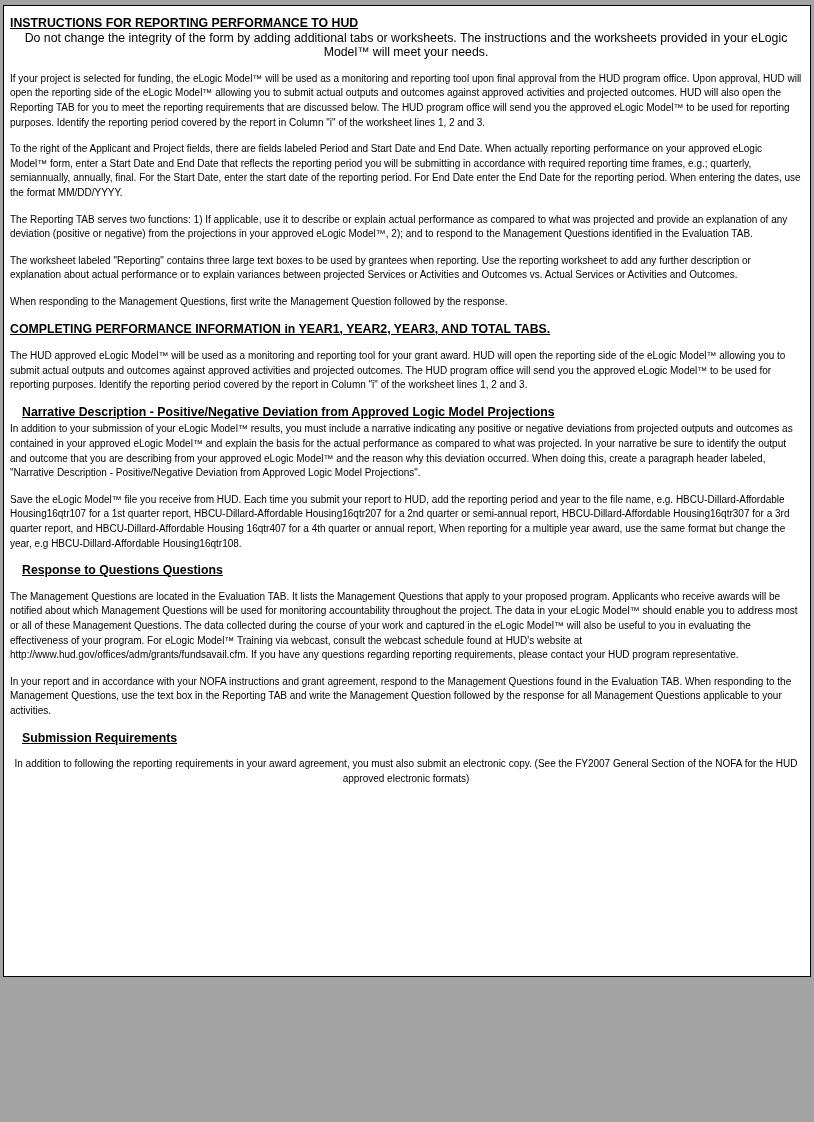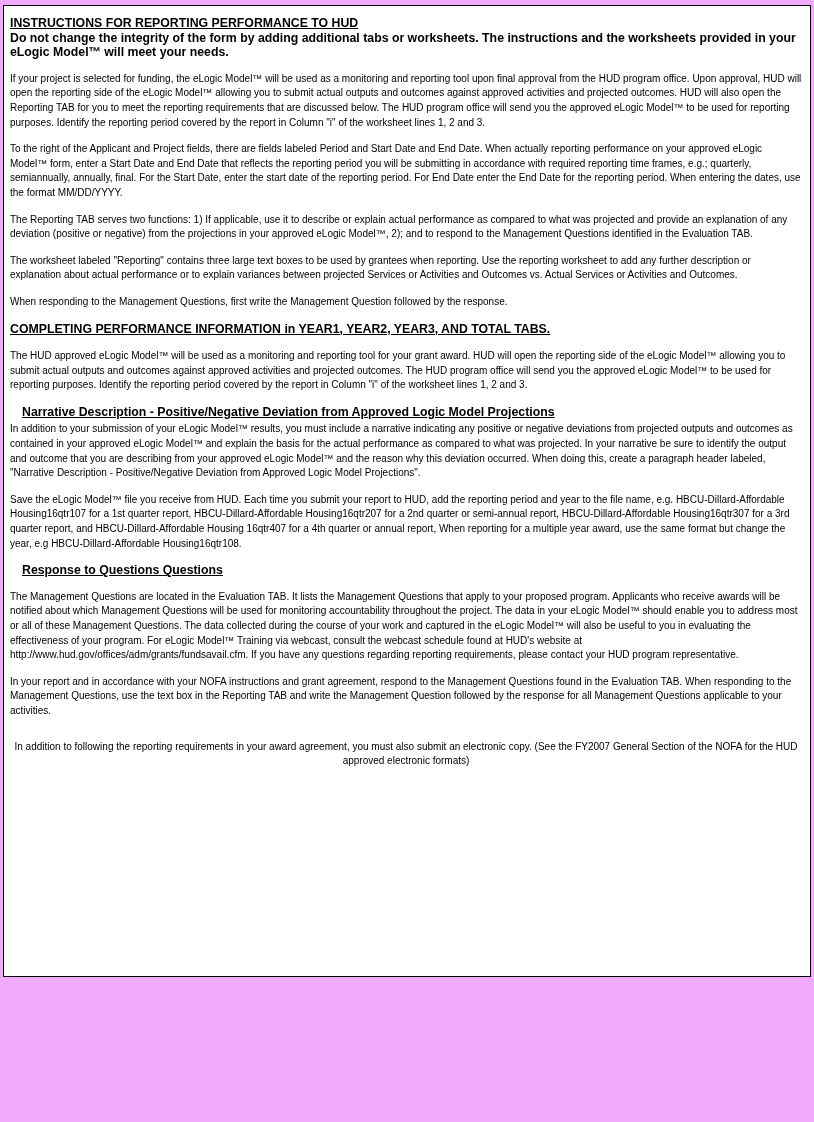--- a/index.html
+++ b/index.html
@@ -7,21 +7,21 @@
     padding: 0;
     background: #ffffff;
   }
   body {
     font-family: "Liberation Sans", sans-serif;
   }
   .page {
     width: 814px;
     height: 1122px;
     position: relative;
-    background: #f0abfc;
+    background: #a3a3a3;
     box-sizing: border-box;
     overflow: hidden;
   }
   .doc-frame {
     position: absolute;
     left: 3px;
     top: 5px;
     width: 808px;
     height: 972px;
     border: 1px solid #000000;
@@ -60,24 +60,25 @@
   }
   .subheading {
     font-weight: bold;
     text-decoration: underline;
     font-size: 12.3px;
     line-height: 14.6px;
     margin: 0 0 3px 0;
     padding-left: 12px;
   }
   .bold-block {
-    font-weight: bold;
+    font-weight: normal;
     font-size: 12.3px;
     line-height: 14.6px;
     margin: 0 0 12px 0;
+    text-align: center;
   }
   .spacer-sm { height: 9px; }
   .spacer-md { height: 13px; }
 </style>
 </head>
 <body>
 
 <div class="page">
   <div class="doc-frame">
     <div class="doc-body">
@@ -109,20 +110,21 @@
       <p><span class="b">Save the eLogic Model™  file you receive from HUD.</span><span> Each time you submit your report to HUD, add the reporting period and year to the file name, e.g. HBCU-Dillard-Affordable Housing16qtr107 for a 1st quarter report, HBCU-Dillard-Affordable Housing16qtr207 for a 2nd quarter or semi-annual report, HBCU-Dillard-Affordable Housing16qtr307 for a 3rd quarter report, and HBCU-Dillard-Affordable Housing 16qtr407 for a 4th quarter or annual report, When reporting for a multiple year award, use the same format but change the year, e.g HBCU-Dillard-Affordable Housing16qtr108.</span></p>
 
       <div class="subheading">Response to Questions Questions</div>
 
       <div class="spacer-sm"></div>
 
       <p>The Management Questions are located in the Evaluation TAB. It lists the Management Questions that apply to your proposed program. Applicants who receive awards will be notified about which Management Questions will be used for monitoring accountability throughout the project. The data in your eLogic Model™ should enable you to address most or all of these Management Questions.  The data collected during the course of your work and captured in the eLogic Model™ will also be useful to you in evaluating the effectiveness of your program. For eLogic Model™ Training via webcast, consult the webcast schedule found at HUD's website at http://www.hud.gov/offices/adm/grants/fundsavail.cfm. If you have any questions regarding reporting requirements, please contact your HUD program representative.</p>
 
       <p>In your report and in accordance with your NOFA instructions and grant agreement, respond to the Management Questions found in the Evaluation TAB. When responding to the Management Questions, use the text box in the Reporting TAB and write the Management Question followed by the response for all Management Questions applicable to your activities.</p>
 
+      <div class="subheading">Submission Requirements</div>
 
       <div class="spacer-sm"></div>
 
       <p class="tight">In addition to following the reporting requirements in your award agreement, you must also submit an electronic copy. (See the FY2007 General Section of the NOFA for the HUD approved electronic formats)</p>
 
     </div>
   </div>
 </div>
 
 </body></html>

